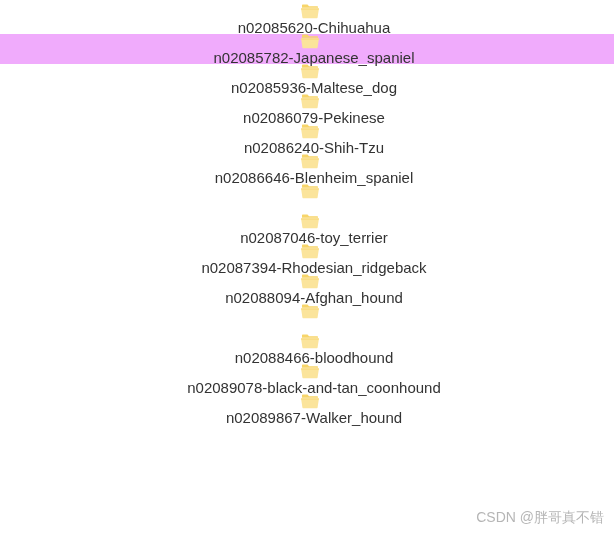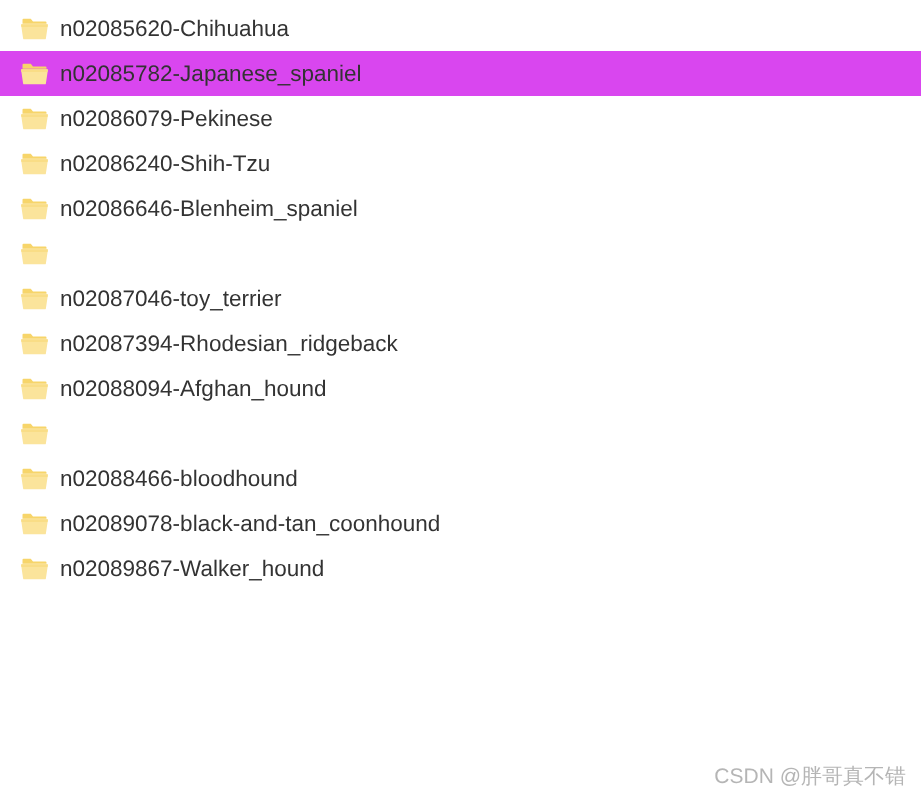--- a/index.html
+++ b/index.html
@@ -18,23 +18,24 @@
     }
     .file-list {
       padding: 4px 0;
     }
     .folder-row {
       display: flex;
       align-items: center;
       height: 30px;
       padding-left: 14px;
       cursor: pointer;
+      flex-direction: column;
     }
     .folder-row.selected {
-      background-color: #d946ef;
+      background-color: #f0abfc;
     }
     .folder-icon {
       width: 18px;
       height: 15px;
       margin-right: 8px;
       flex-shrink: 0;
       display: inline-block;
     }
     .folder-name {
       color: #333333;
@@ -62,20 +63,28 @@
 </svg></span>
       <span class="folder-name">n02085620-Chihuahua</span>
     </div>
     <div class="folder-row selected">
       <span class="folder-icon"><svg viewBox="0 0 18 15" xmlns="http://www.w3.org/2000/svg">
   <path d="M1 3 L1 1.2 Q1 0.5 1.7 0.5 L6.5 0.5 L8 2.3 L16.3 2.3 Q17 2.3 17 3 L17 3.8 L1 3.8 Z" fill="#f7d56a"></path>
   <path d="M0.5 4.2 L17.5 4.2 Q18 4.2 17.9 4.8 L16.6 13.6 Q16.5 14.2 15.9 14.2 L2.1 14.2 Q1.5 14.2 1.4 13.6 L0.1 4.8 Q0 4.2 0.5 4.2 Z" fill="#fbe49b"></path>
   <path d="M0.5 4.2 L17.5 4.2 Q18 4.2 17.9 4.8 L17.7 6 L0.3 6 L0.1 4.8 Q0 4.2 0.5 4.2 Z" fill="#f9dd86"></path>
 </svg></span>
       <span class="folder-name">n02085782-Japanese_spaniel</span>
+    </div>
+    <div class="folder-row">
+      <span class="folder-icon"><svg viewBox="0 0 18 15" xmlns="http://www.w3.org/2000/svg">
+  <path d="M1 3 L1 1.2 Q1 0.5 1.7 0.5 L6.5 0.5 L8 2.3 L16.3 2.3 Q17 2.3 17 3 L17 3.8 L1 3.8 Z" fill="#f7d56a"></path>
+  <path d="M0.5 4.2 L17.5 4.2 Q18 4.2 17.9 4.8 L16.6 13.6 Q16.5 14.2 15.9 14.2 L2.1 14.2 Q1.5 14.2 1.4 13.6 L0.1 4.8 Q0 4.2 0.5 4.2 Z" fill="#fbe49b"></path>
+  <path d="M0.5 4.2 L17.5 4.2 Q18 4.2 17.9 4.8 L17.7 6 L0.3 6 L0.1 4.8 Q0 4.2 0.5 4.2 Z" fill="#f9dd86"></path>
+</svg></span>
+      <span class="folder-name">n02085936-Maltese_dog</span>
     </div>
     <div class="folder-row">
       <span class="folder-icon"><svg viewBox="0 0 18 15" xmlns="http://www.w3.org/2000/svg">
   <path d="M1 3 L1 1.2 Q1 0.5 1.7 0.5 L6.5 0.5 L8 2.3 L16.3 2.3 Q17 2.3 17 3 L17 3.8 L1 3.8 Z" fill="#f7d56a"></path>
   <path d="M0.5 4.2 L17.5 4.2 Q18 4.2 17.9 4.8 L16.6 13.6 Q16.5 14.2 15.9 14.2 L2.1 14.2 Q1.5 14.2 1.4 13.6 L0.1 4.8 Q0 4.2 0.5 4.2 Z" fill="#fbe49b"></path>
   <path d="M0.5 4.2 L17.5 4.2 Q18 4.2 17.9 4.8 L17.7 6 L0.3 6 L0.1 4.8 Q0 4.2 0.5 4.2 Z" fill="#f9dd86"></path>
 </svg></span>
       <span class="folder-name">n02086079-Pekinese</span>
     </div>
     <div class="folder-row">

